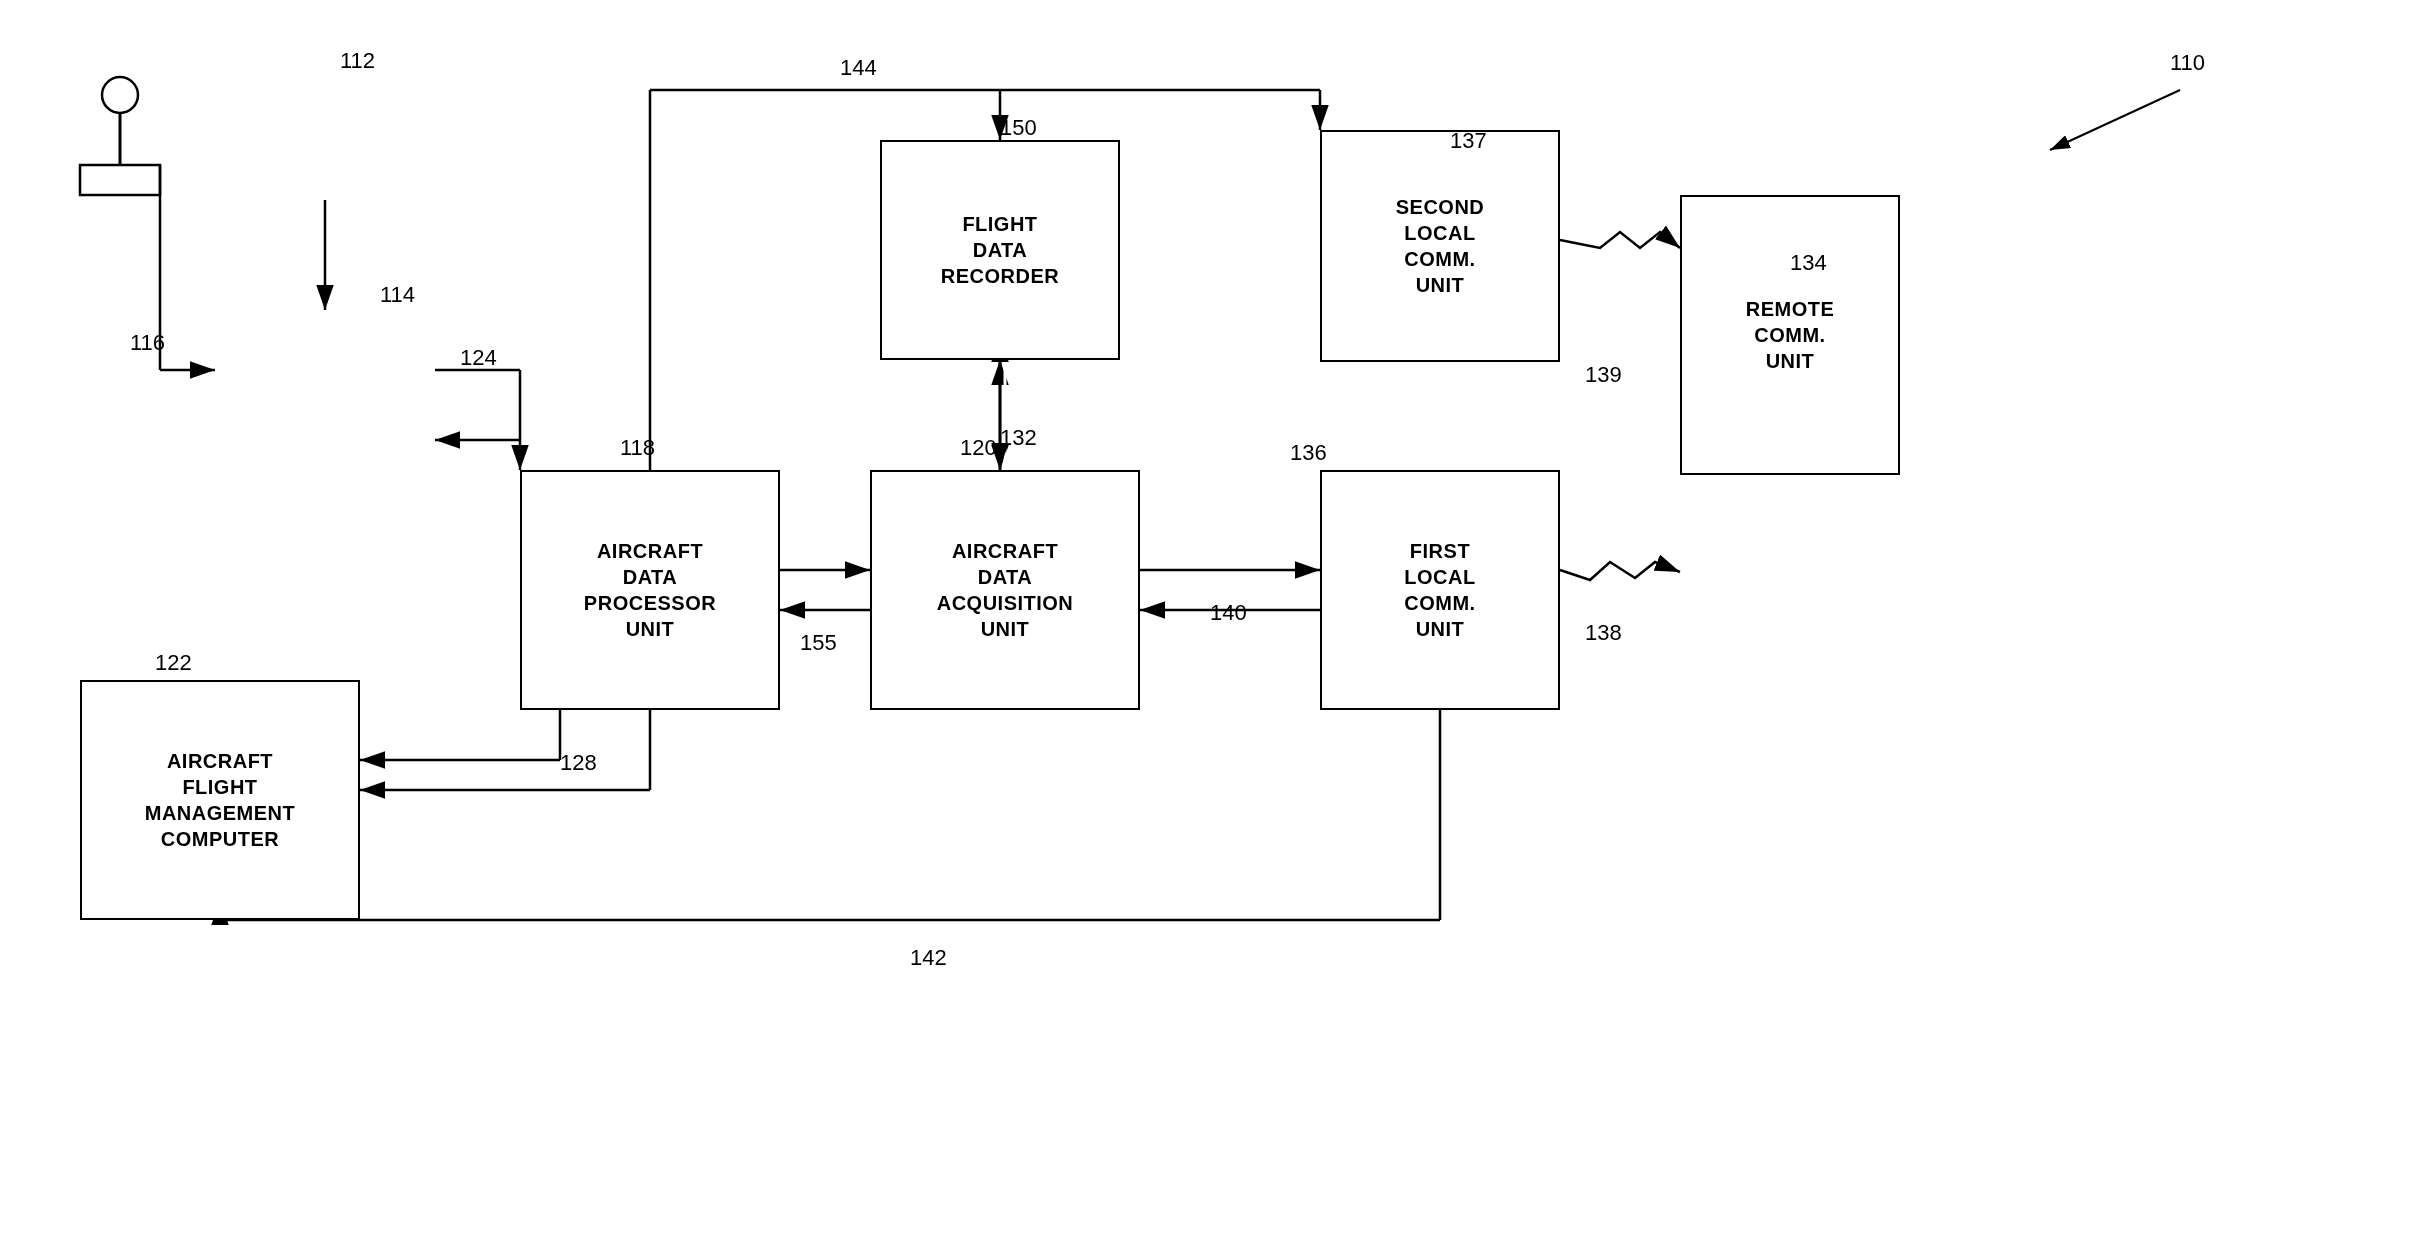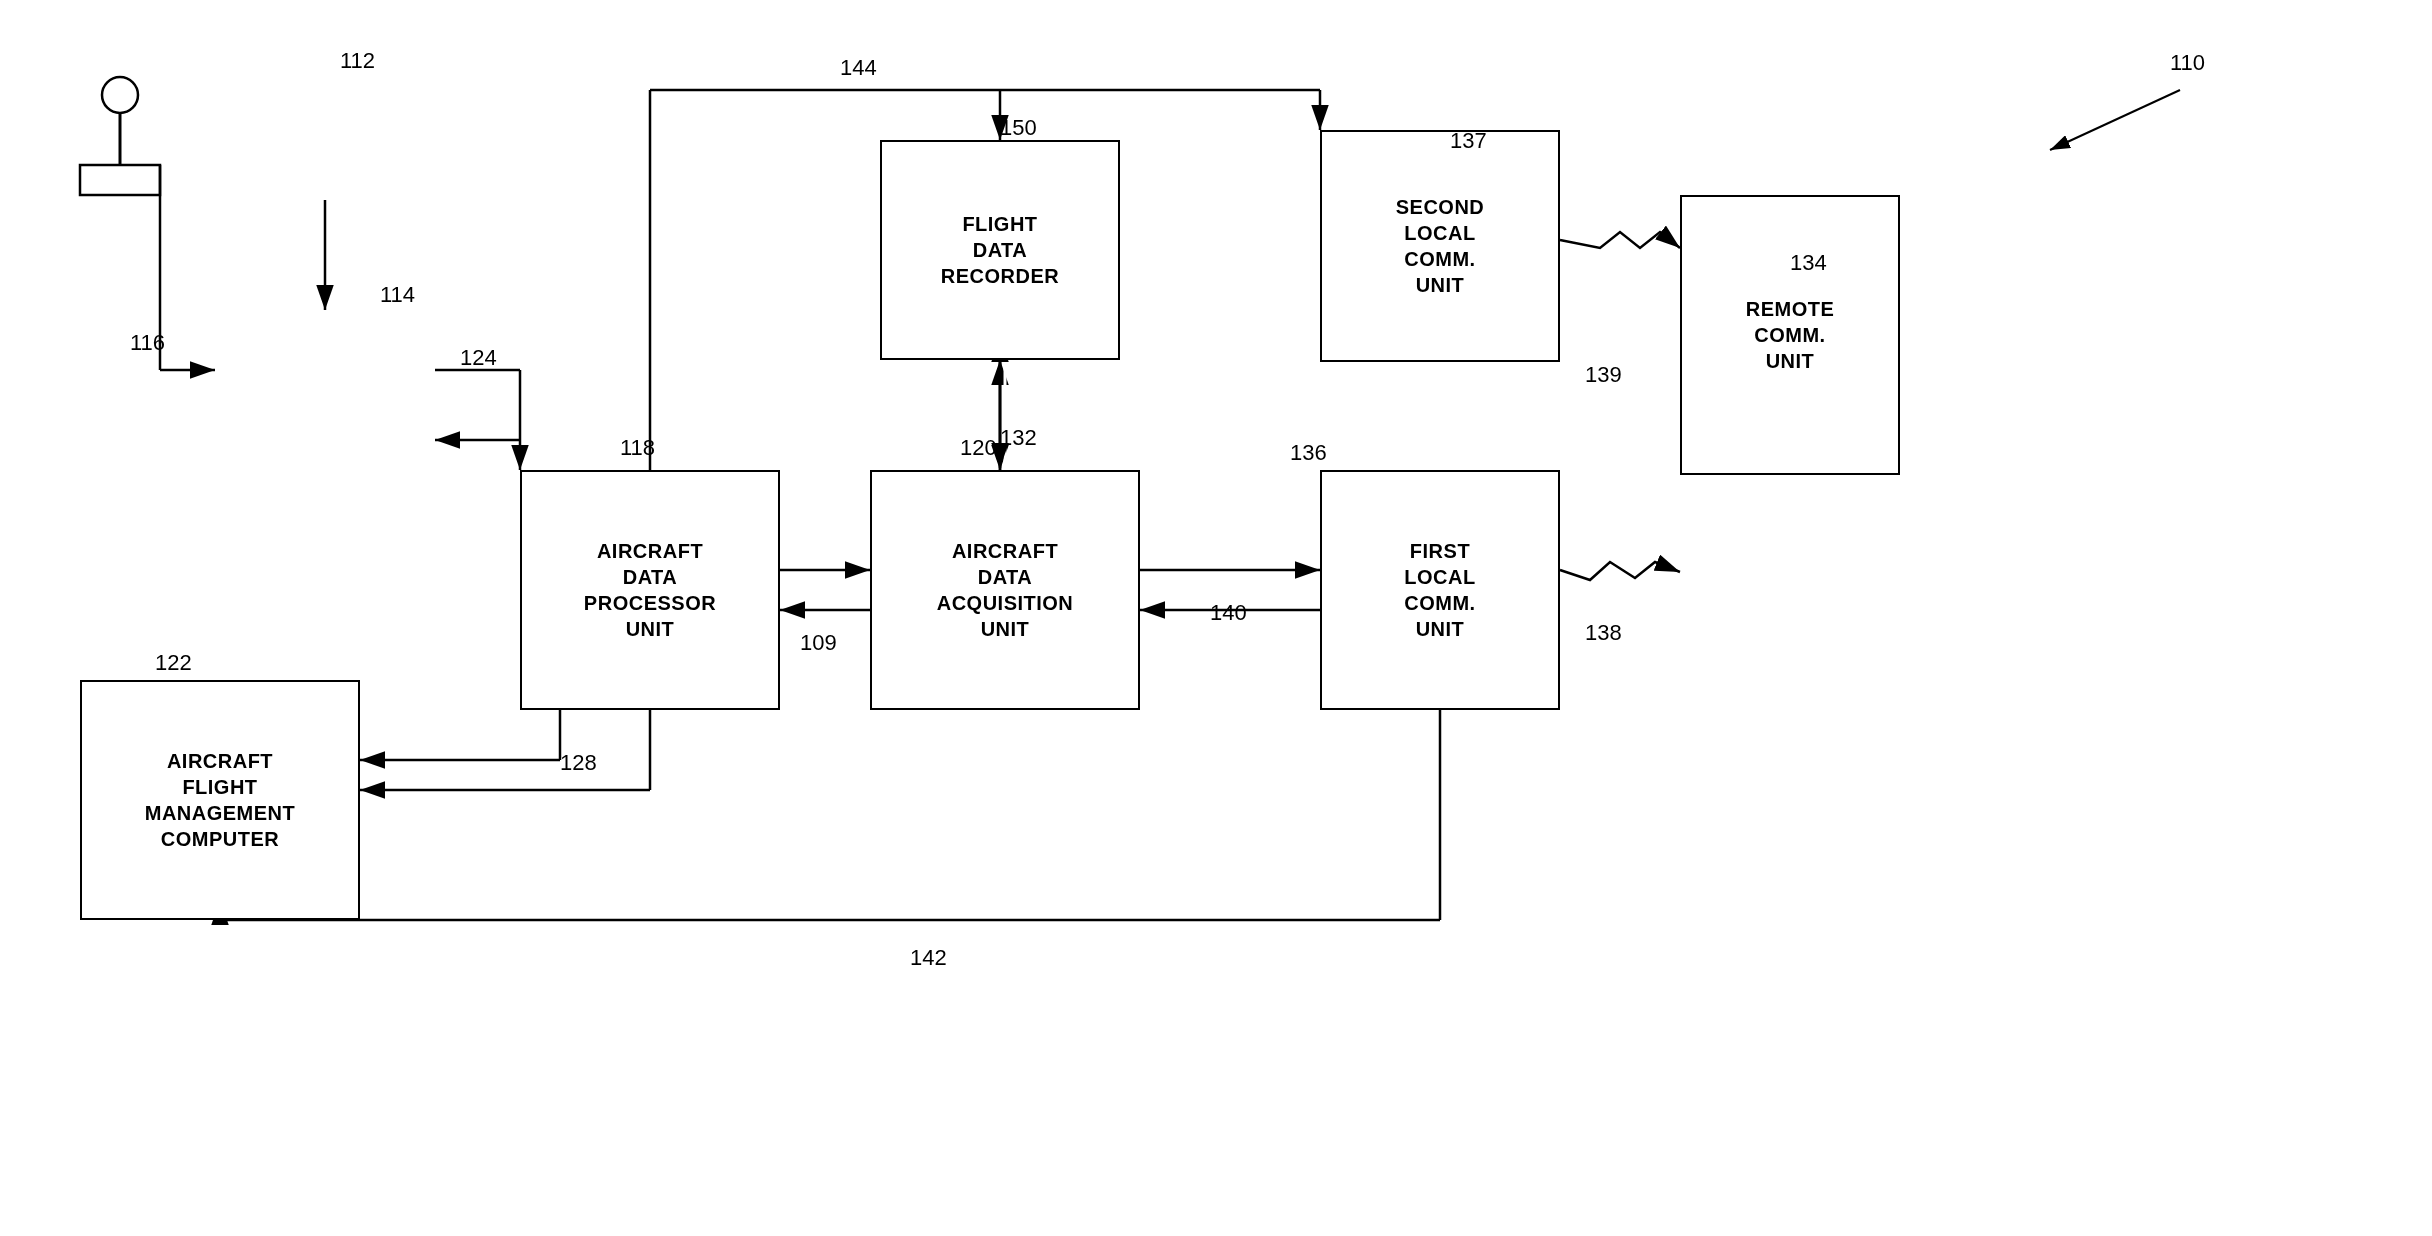--- a/index.html
+++ b/index.html
@@ -146,21 +146,21 @@
   </div>
 
   <span class="label" style="left:2170px; top:50px;">110</span>
   <span class="label" style="left:340px; top:48px;">112</span>
   <span class="label" style="left:380px; top:282px;">114</span>
   <span class="label" style="left:130px; top:330px;">116</span>
   <span class="label" style="left:620px; top:435px;">118</span>
   <span class="label" style="left:960px; top:435px;">120</span>
   <span class="label" style="left:155px; top:650px;">122</span>
   <span class="label" style="left:460px; top:345px;">124</span>
-  <span class="label" style="left:800px; top:630px;">109</span>
+  <span class="label" style="left:800px; top:630px;">155</span>
   <span class="label" style="left:560px; top:750px;">128</span>
   <span class="label" style="left:1000px; top:115px;">150</span>
   <span class="label" style="left:1000px; top:425px;">132</span>
   <span class="label" style="left:1790px; top:250px;">134</span>
   <span class="label" style="left:1290px; top:440px;">136</span>
   <span class="label" style="left:1450px; top:128px;">137</span>
   <span class="label" style="left:1585px; top:620px;">138</span>
   <span class="label" style="left:1585px; top:362px;">139</span>
   <span class="label" style="left:1210px; top:600px;">140</span>
   <span class="label" style="left:910px; top:945px;">142</span>

